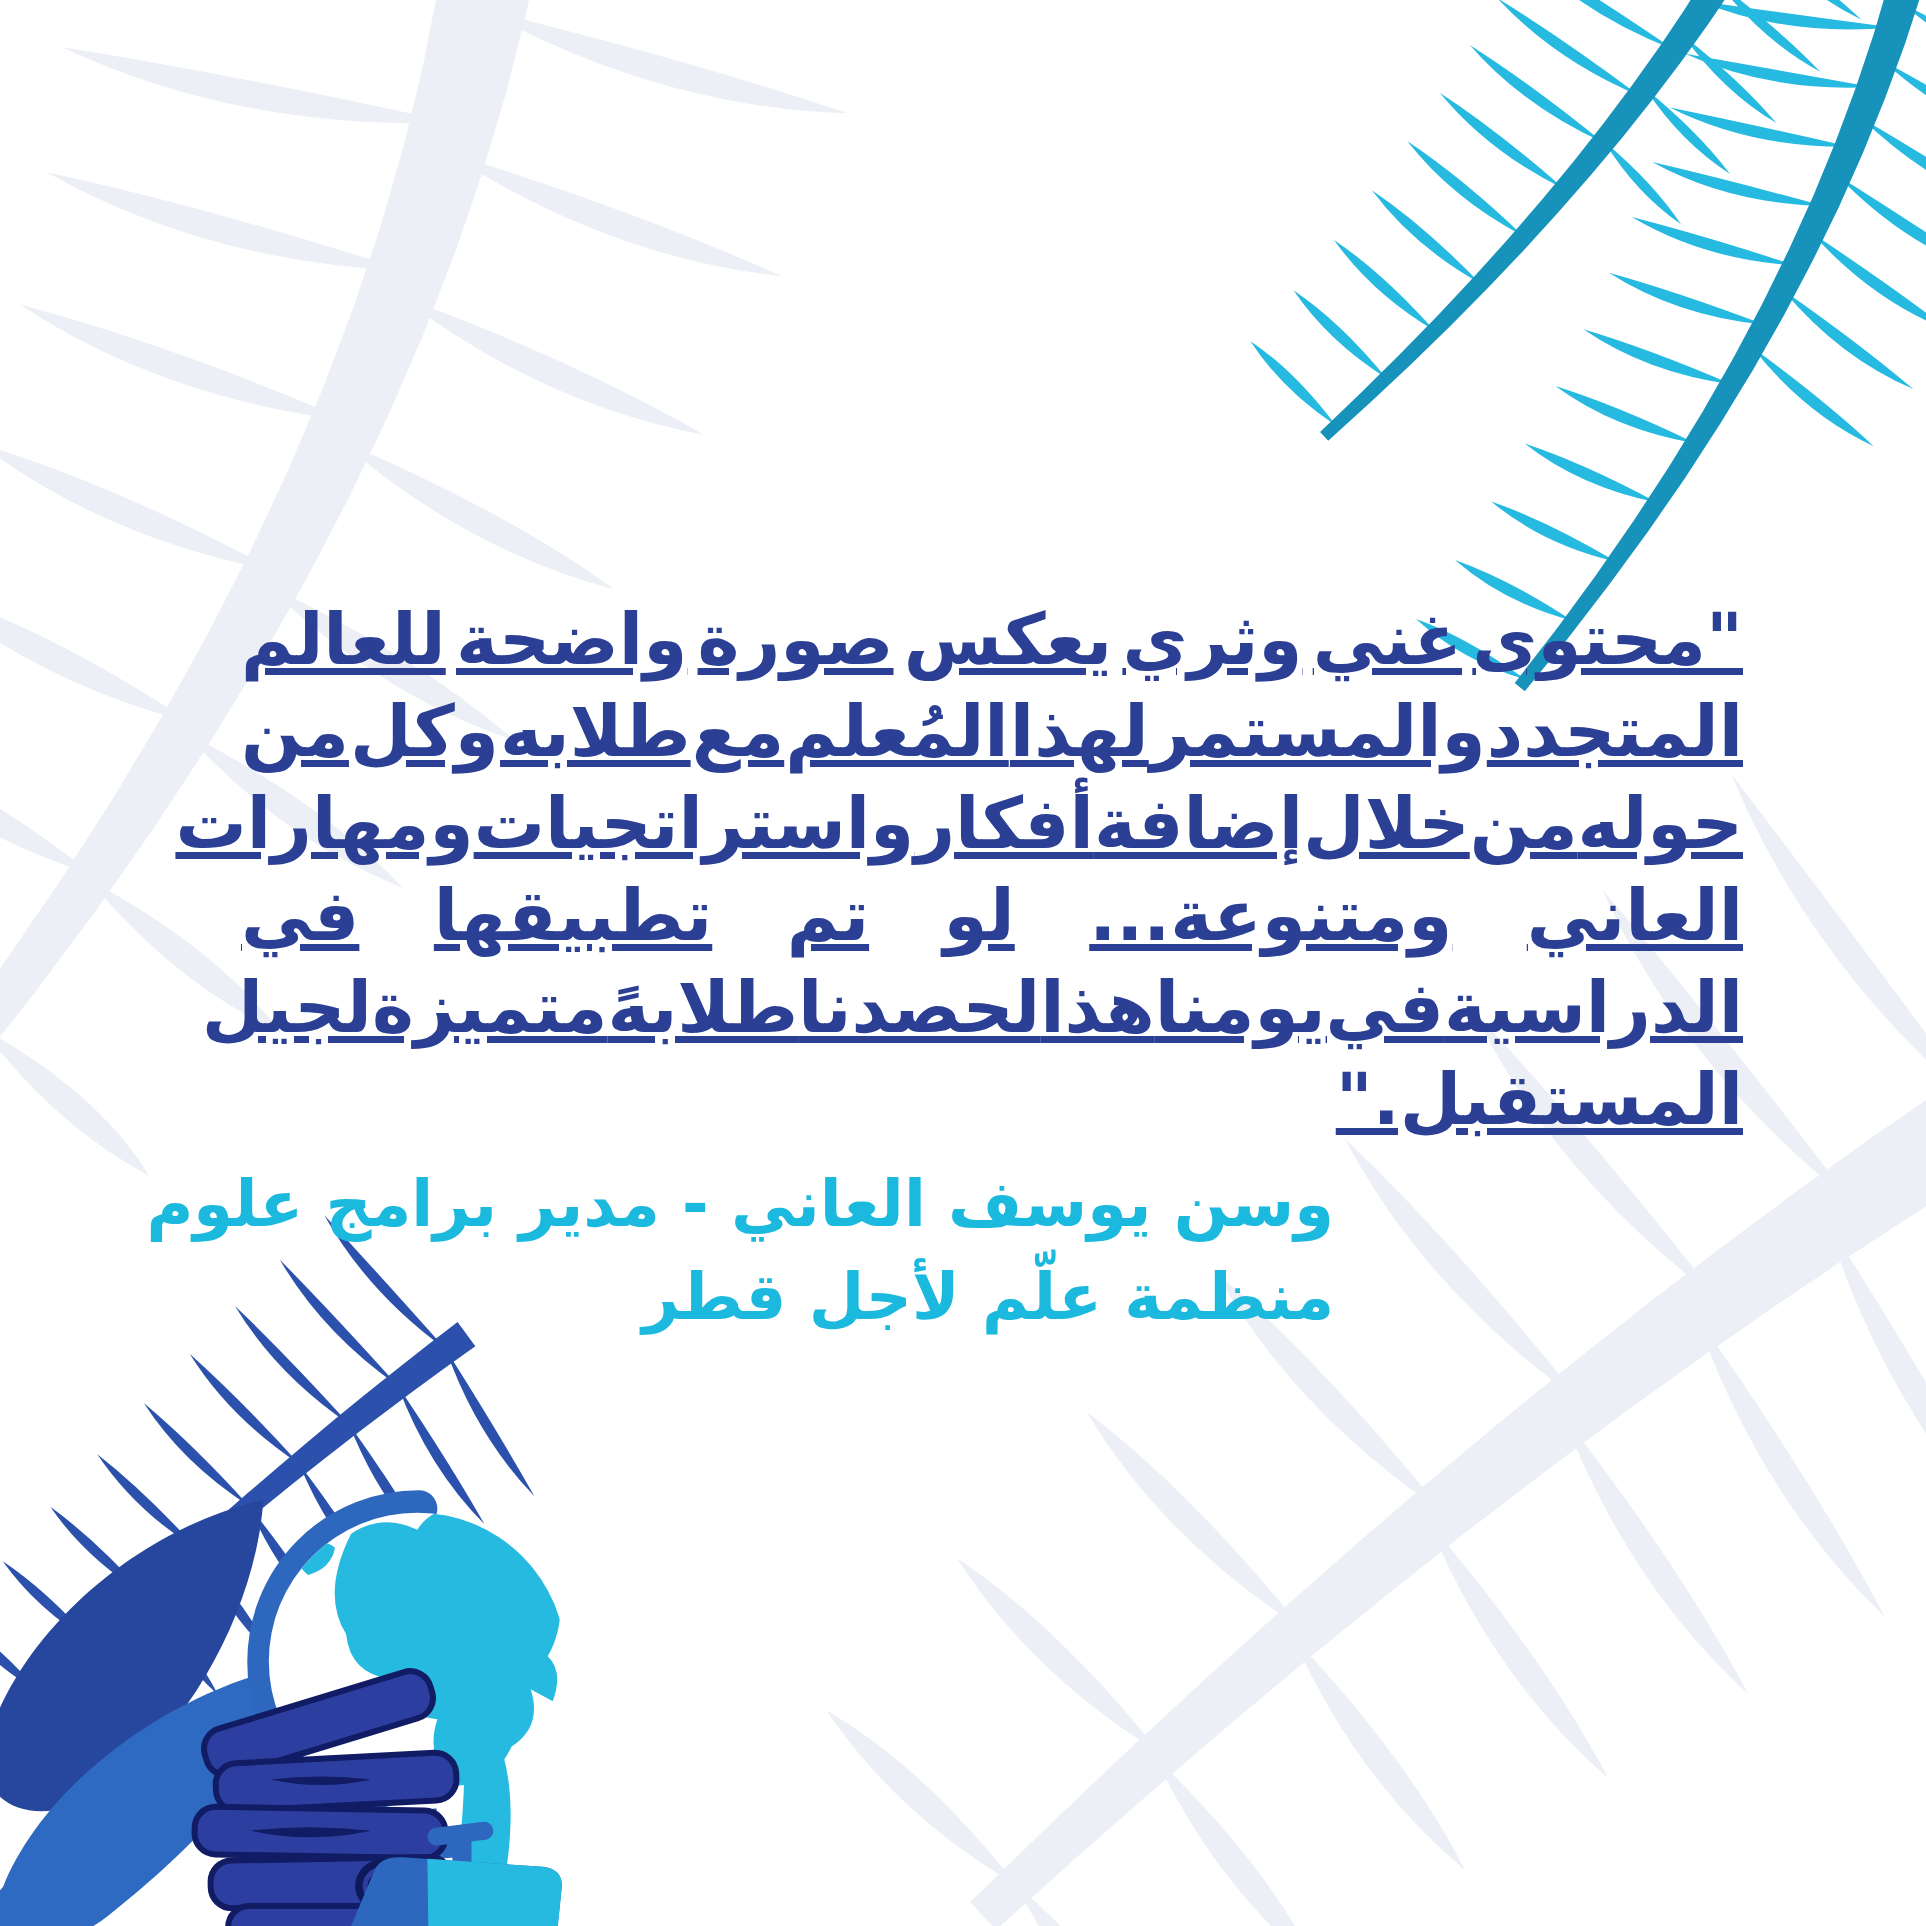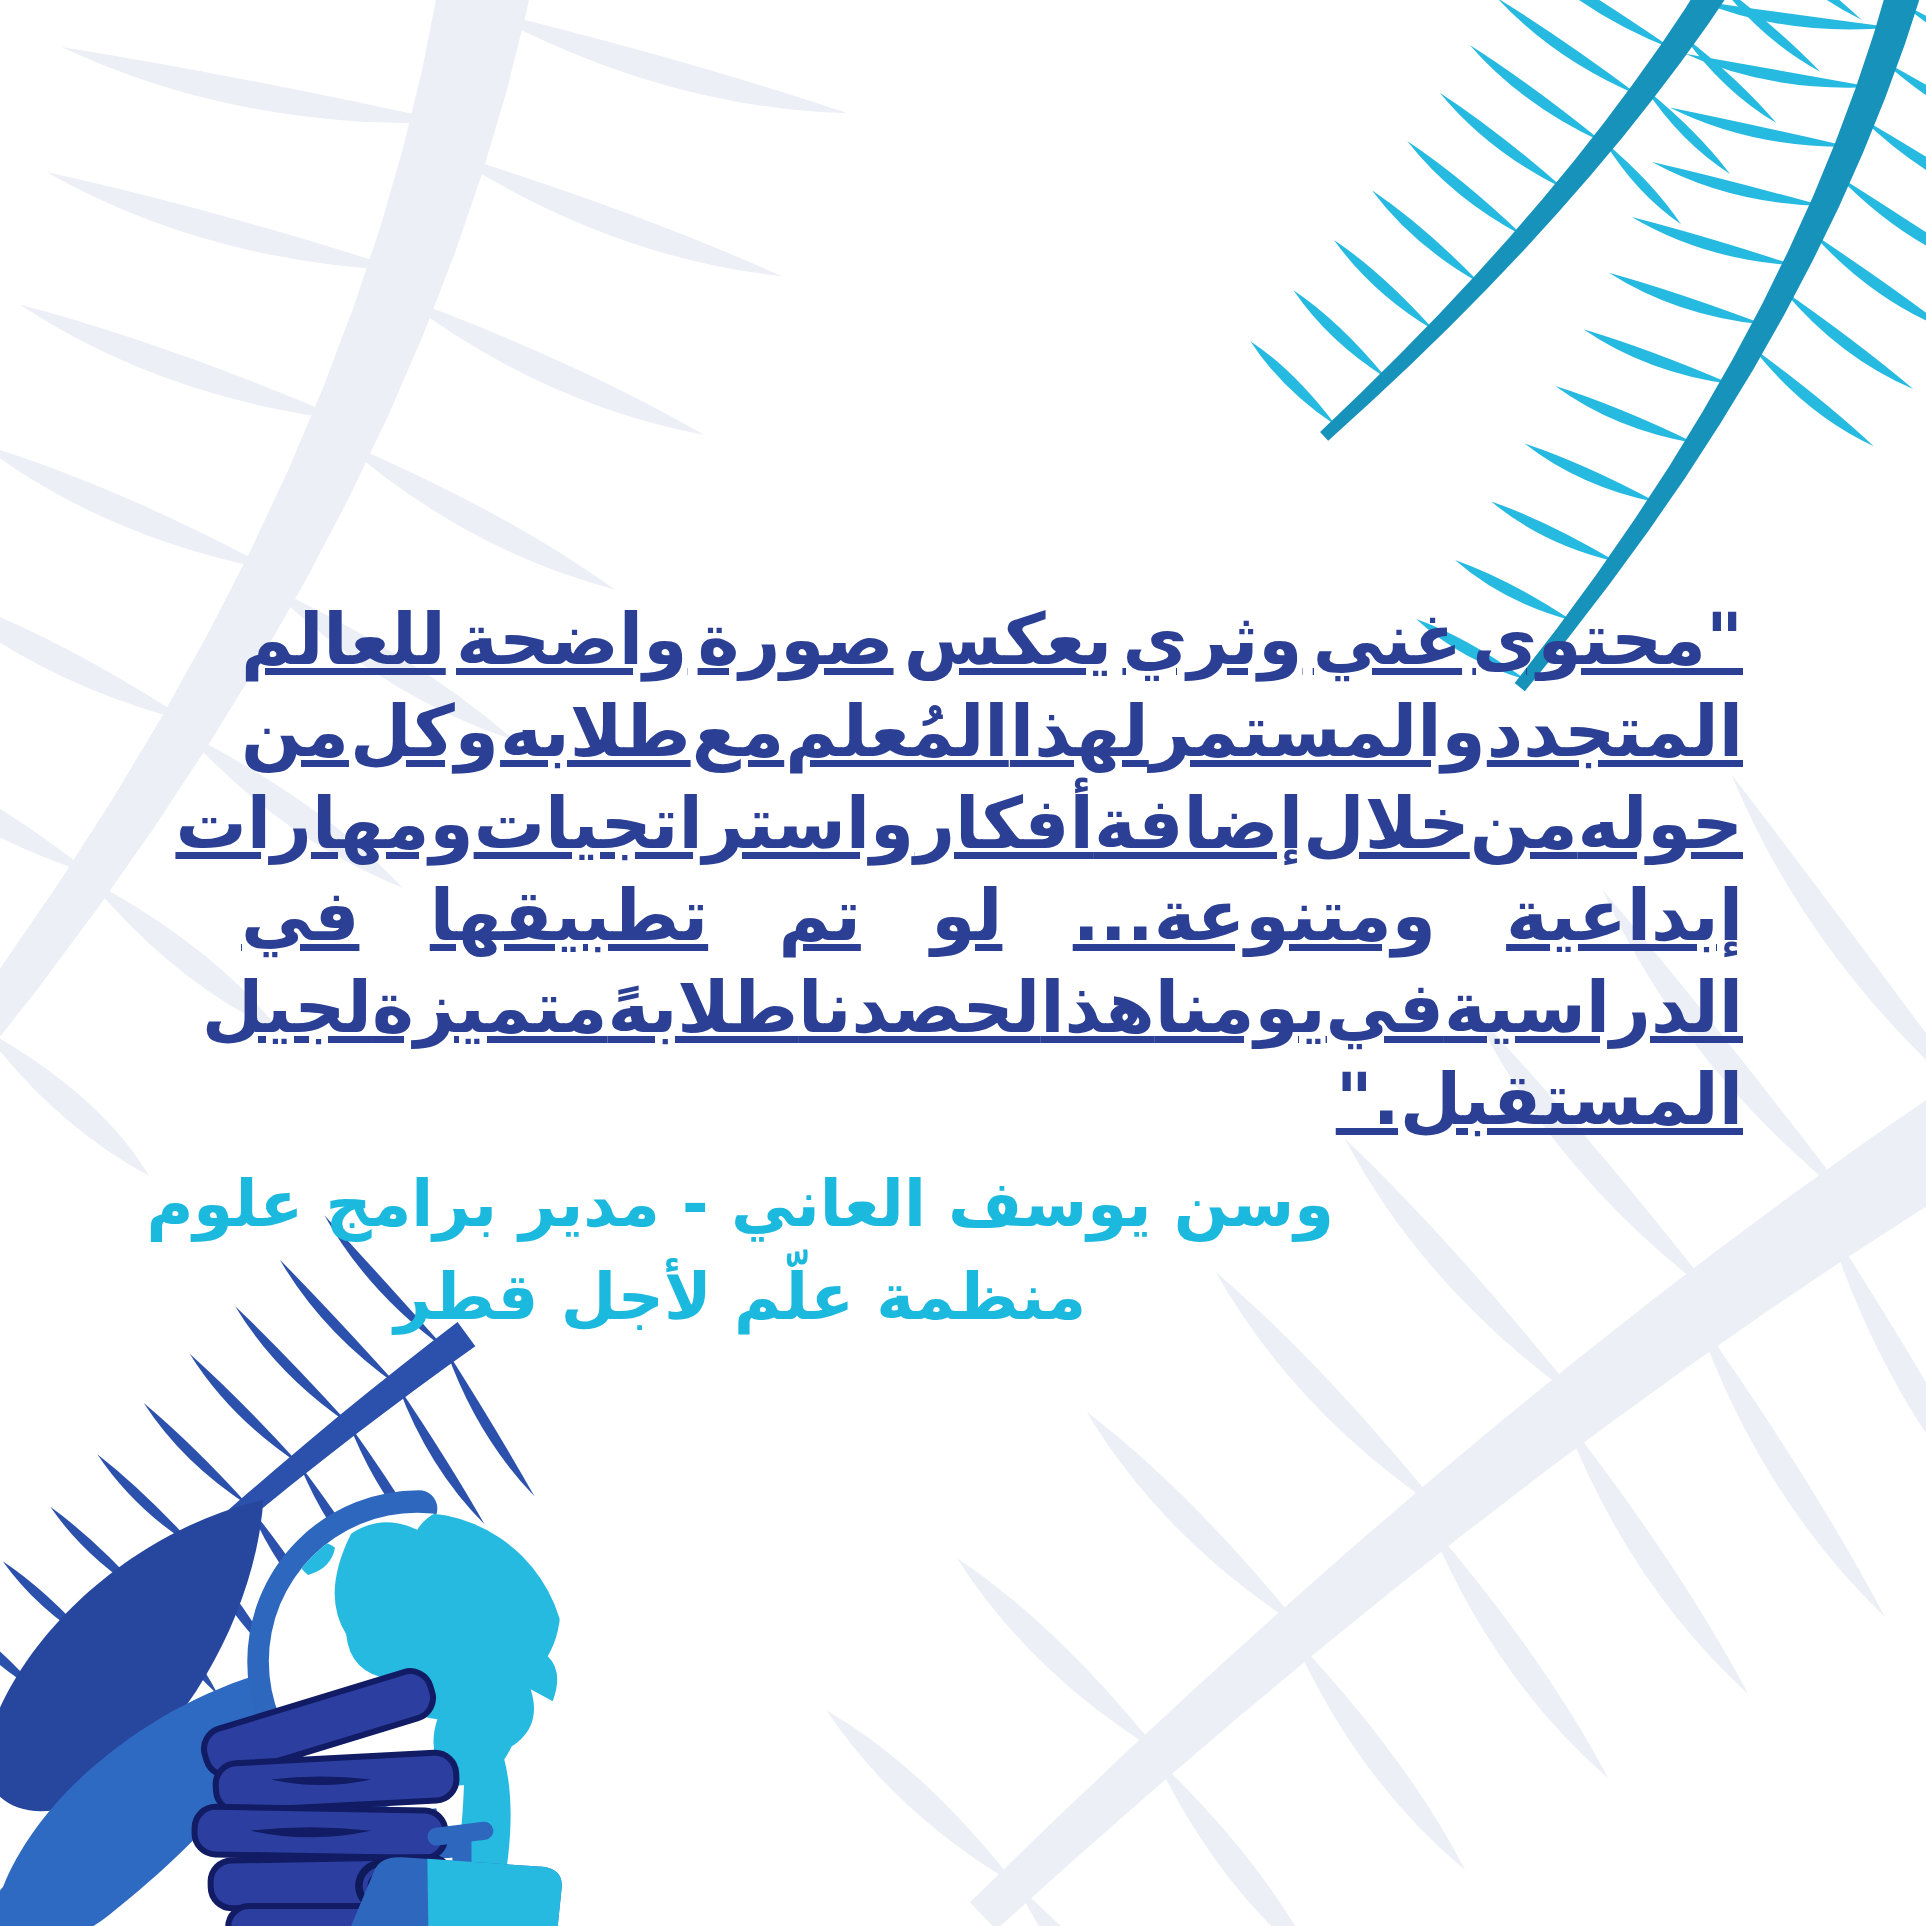--- a/index.html
+++ b/index.html
@@ -14,21 +14,21 @@
     position:absolute;left:241px;width:1502px;top:598px;
     direction:rtl;color:var(--quote-color);
     font-size:71px;font-weight:bold;
   }
   .qline{
     display:flex;justify-content:space-between;align-items:baseline;
     height:92px;white-space:nowrap;
   }
   .qline span{display:inline-block;text-decoration:underline;}
   .attribution{
-    position:absolute;right:592px;top:1158px;text-align:center;direction:rtl;
+    position:absolute;right:592px;top:1158px;text-align:right;direction:rtl;
     color:var(--attr-color);font-size:64px;font-weight:bold;line-height:93px;
     white-space:nowrap;
   }
   
   .book-spine{fill:var(--book-blue);stroke:var(--book-outline);stroke-width:12;}
   .book-mark{fill:var(--book-outline);}
   .feather-dark{fill:var(--feather-dark);}
   .feather-med{fill:var(--feather-med);}
   .globe-blue{fill:var(--globe-blue);}
   .globe-blue-stroke{stroke:var(--globe-blue);fill:none;}
@@ -218,21 +218,21 @@
     <div class="qline">
       <span>حوله</span>
       <span>من</span>
       <span>خلال</span>
       <span>إضافة</span>
       <span>أفكار</span>
       <span>واستراتجيات</span>
       <span>ومهارات</span>
     </div>
     <div class="qline">
-      <span>إبداعية</span>
+      <span>العاني</span>
       <span>ومتنوعة...</span>
       <span>لو</span>
       <span>تم</span>
       <span>تطبيقها</span>
       <span>في</span>
     </div>
     <div class="qline">
       <span>الدراسية</span>
       <span>في</span>
       <span>يومنا</span>

